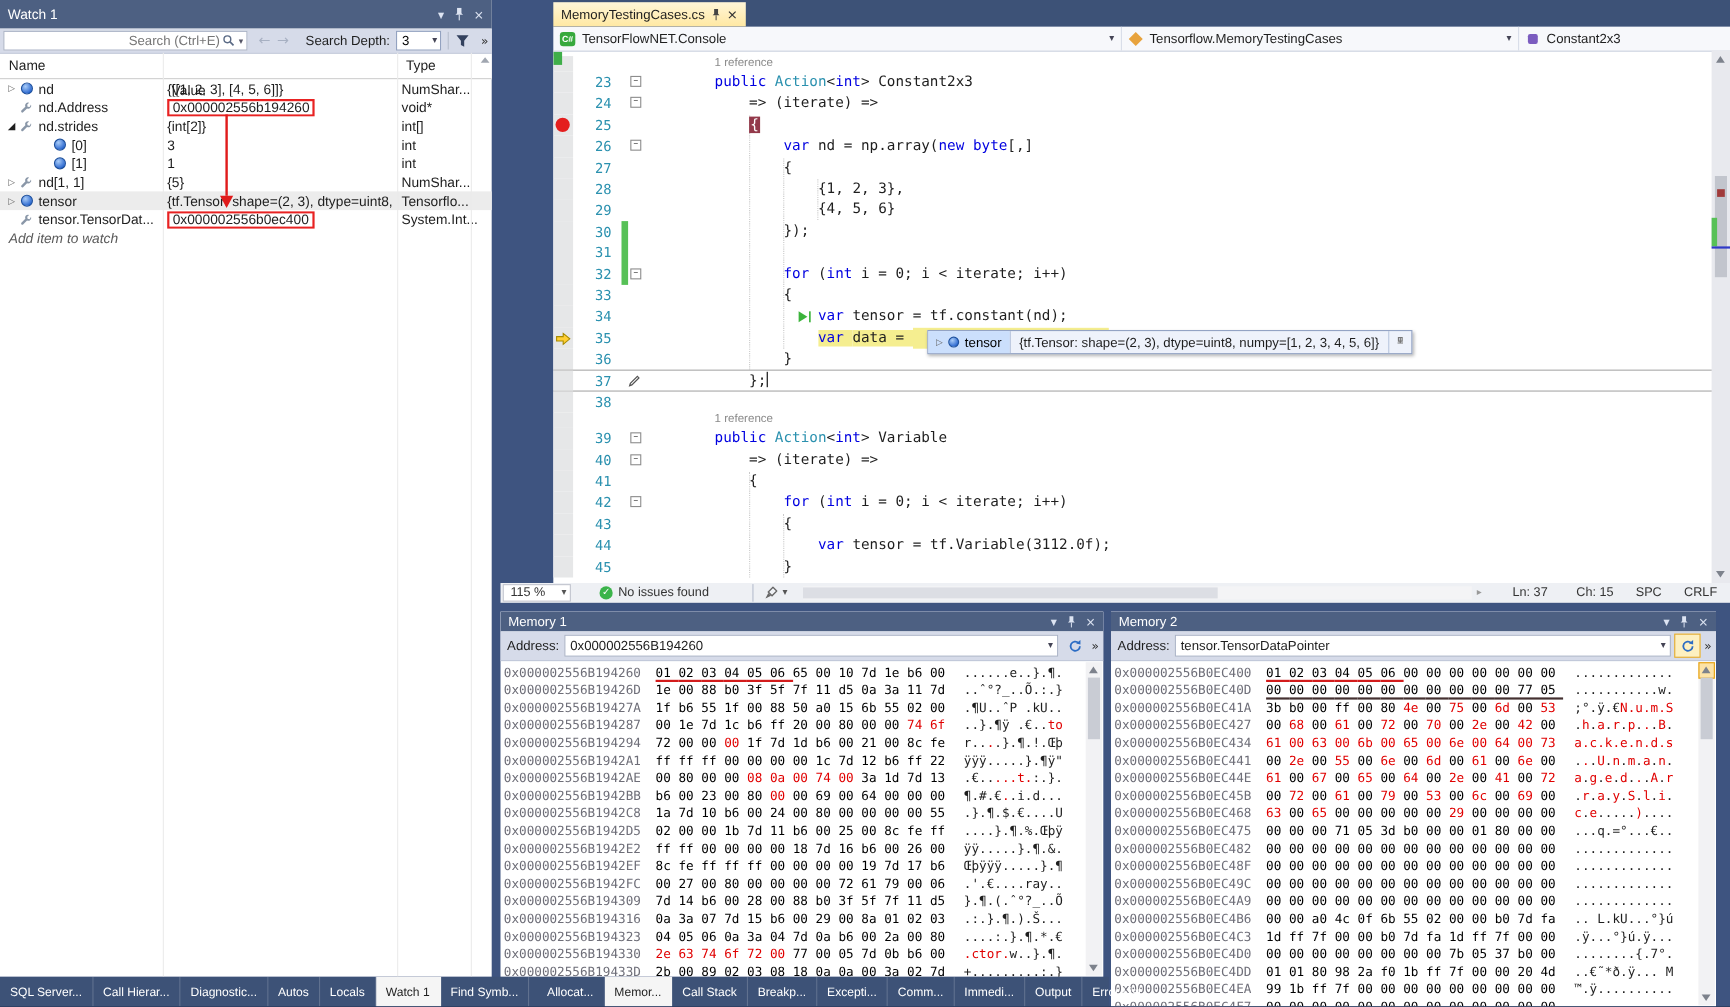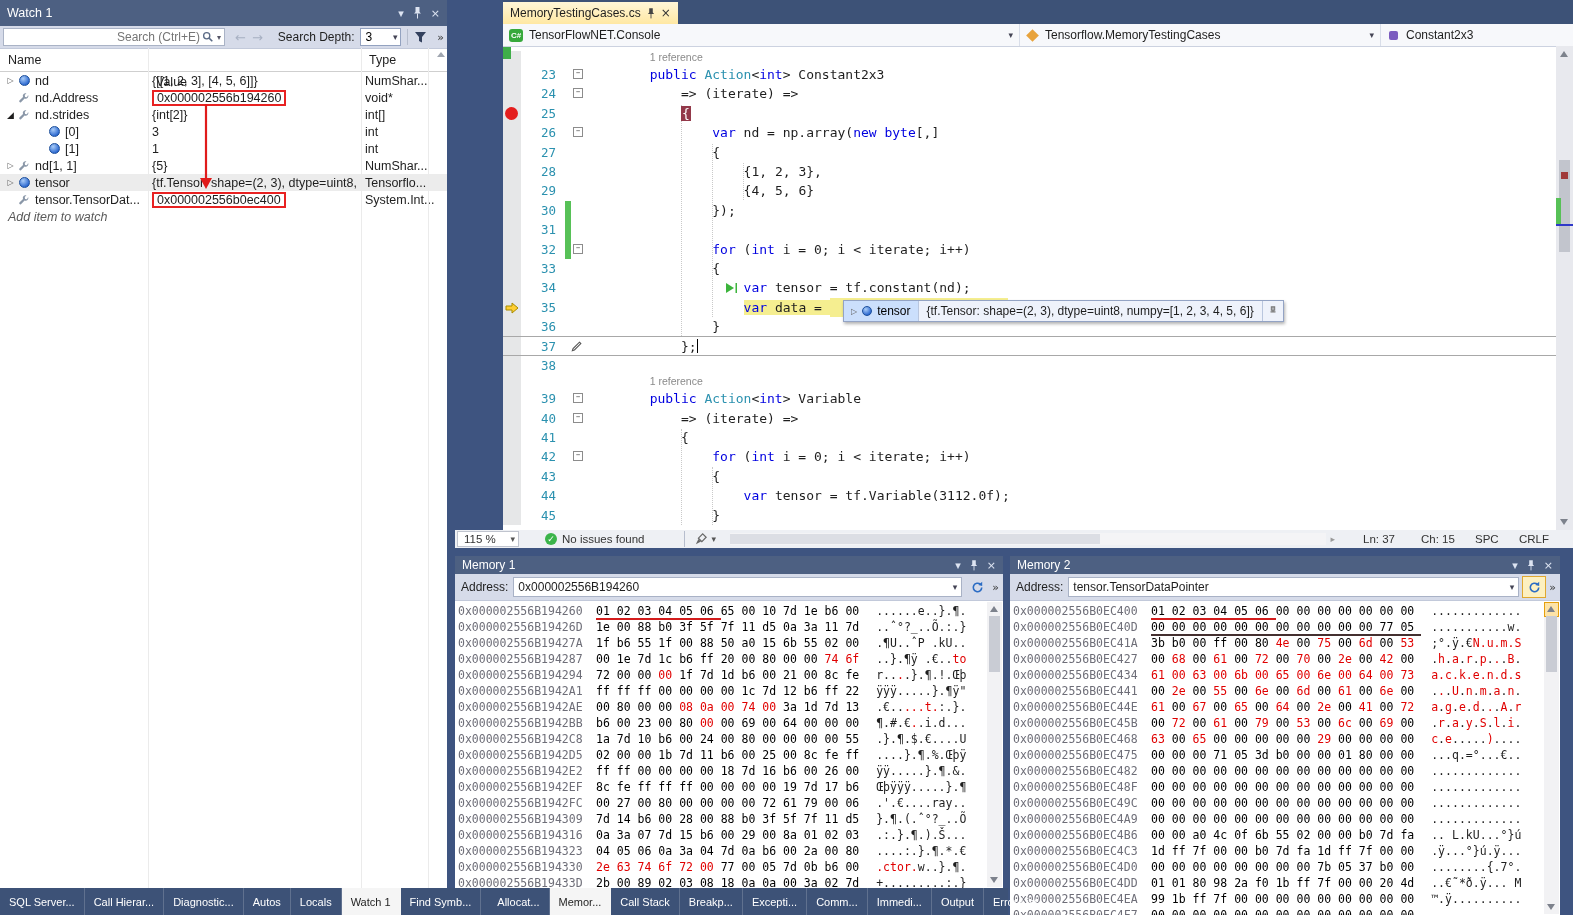--- a/index.html
+++ b/index.html
@@ -580,21 +580,21 @@
         <svg width="12" height="12" viewBox="0 0 14 14">
           <path d="M9 1l4 4-5 5-4-4z" fill="none" stroke="#666" stroke-width="1.4"></path>
           <path d="M4 7l-3 6 6-3z" fill="#666"></path>
         </svg>
       </span>
     <span class="glyph" style="font-size:9px;color:#555;margin-left:4px;">▾</span>
     <div class="hs-track" style="margin-left:14px;">
       <div class="hs-thumb"></div>
     </div>
     <span class="glyph" style="color:#999;font-size:9px;">▸</span>
-    <div class="st-right" style="margin-left:28px;margin-right:20px;">
+    <div class="st-right" style="margin-left:28px;margin-right:8px;">
       <span style="width:58px;">Ln: 37</span>
       <span style="width:54px;">Ch: 15</span>
       <span style="width:44px;">SPC</span>
       <span style="width:34px;">CRLF</span>
     </div>
   </div>
 
   <div class="ed-vsb">
     <div class="vsb-arrow" style="top:5px;border-bottom:6px solid #7d828c;"></div>
     <div class="thumb" style="top:114px;height:92px;"></div>

